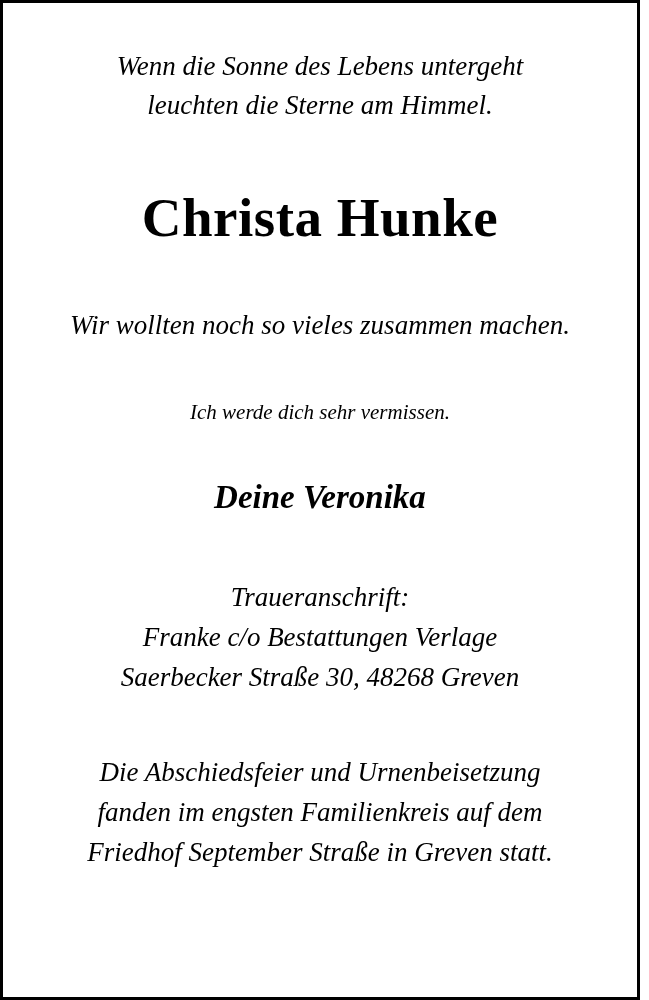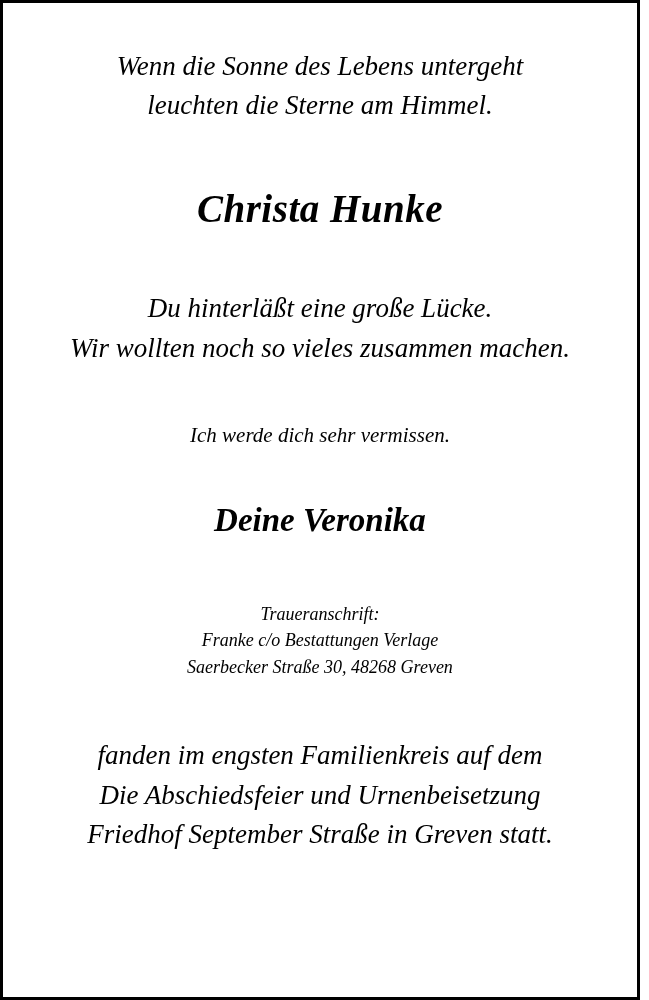--- a/index.html
+++ b/index.html
@@ -27,23 +27,22 @@
     font-style: italic;
     font-size: 27px;
     line-height: 1.46;
     margin: 0 0 0 0;
   }
   .verse .line {
     display: block;
     white-space: nowrap;
   }
   .name {
-    font-style: italic;
     font-weight: bold;
-    font-size: 39px;
+    font-size: 55px;
     letter-spacing: 0.5px;
     margin-top: 62px;
     line-height: 1.1;
     white-space: nowrap;
   }
   .dates {
     font-style: italic;
     font-size: 27px;
     margin-top: 22px;
     white-space: nowrap;
@@ -73,21 +72,21 @@
   }
   .signature {
     font-style: italic;
     font-weight: bold;
     font-size: 33px;
     margin-top: 54px;
     white-space: nowrap;
   }
   .address {
     font-style: italic;
-    font-size: 18px;
+    font-size: 27px;
     line-height: 1.47;
     margin-top: 62px;
   }
   .address .line {
     display: block;
     white-space: nowrap;
   }
   .ceremony {
     font-style: italic;
     font-size: 27px;
@@ -106,33 +105,32 @@
 
   <div class="verse">
     <span class="line">Wenn die Sonne des Lebens untergeht</span>
     <span class="line">leuchten die Sterne am Himmel.</span>
   </div>
 
   <div class="name">Christa Hunke</div>
 
 
   <div class="message">
-    <span class="line">Du hinterläßt eine große Lücke.</span>
     <span class="line">Wir wollten noch so vieles zusammen machen.</span>
   </div>
 
   <div class="missing">Ich werde dich sehr vermissen.</div>
 
   <div class="signature">Deine Veronika</div>
 
   <div class="address">
     <span class="line">Traueranschrift:</span>
     <span class="line">Franke c/o Bestattungen Verlage</span>
     <span class="line">Saerbecker Straße 30, 48268 Greven</span>
   </div>
 
   <div class="ceremony">
+    <span class="line">Die Abschiedsfeier und Urnenbeisetzung</span>
     <span class="line">fanden im engsten Familienkreis auf dem</span>
-    <span class="line">Die Abschiedsfeier und Urnenbeisetzung</span>
     <span class="line">Friedhof September Straße in Greven statt.</span>
   </div>
 
 </div>
 
 </body></html>

